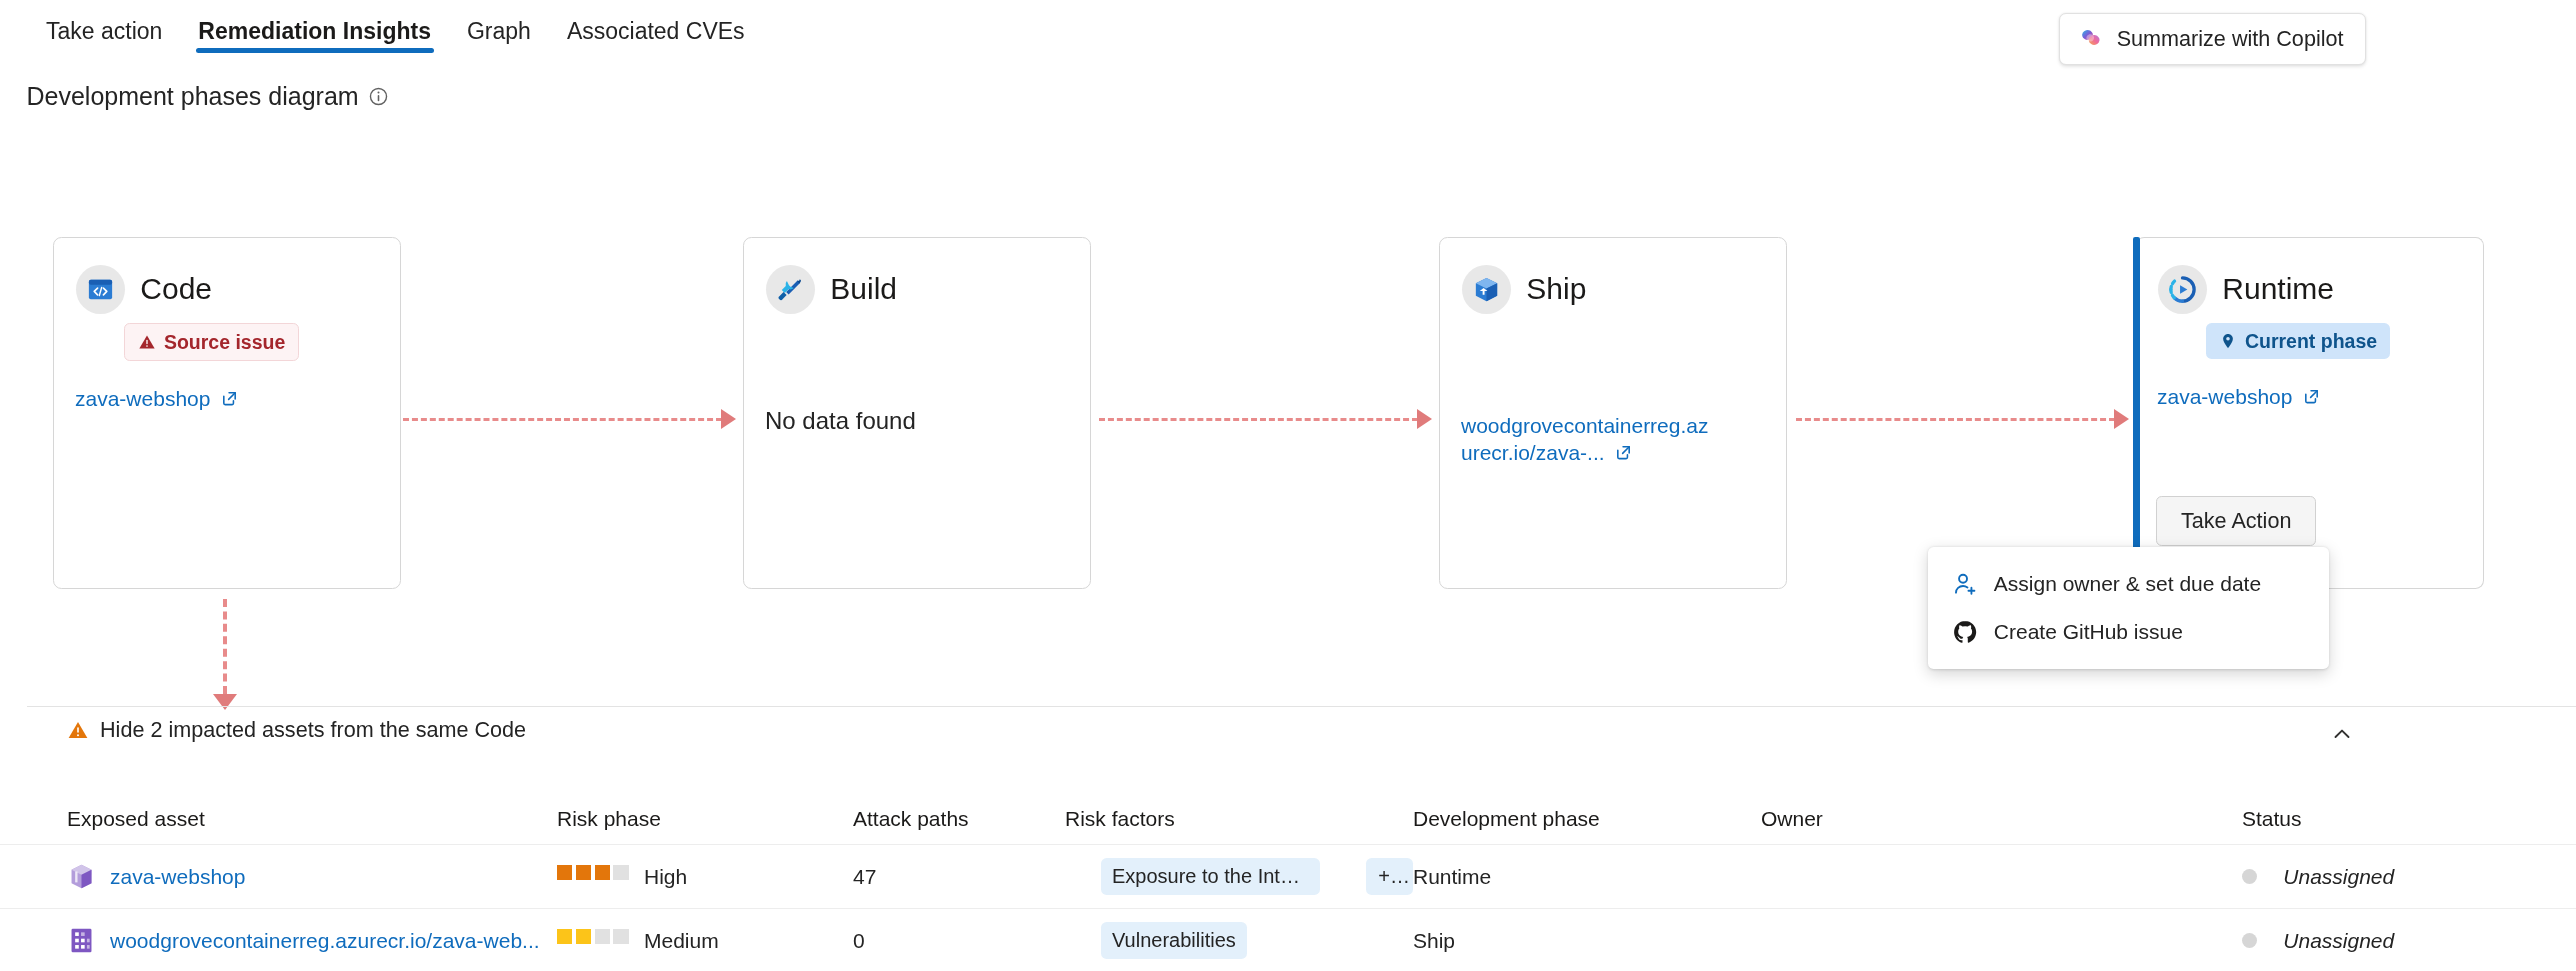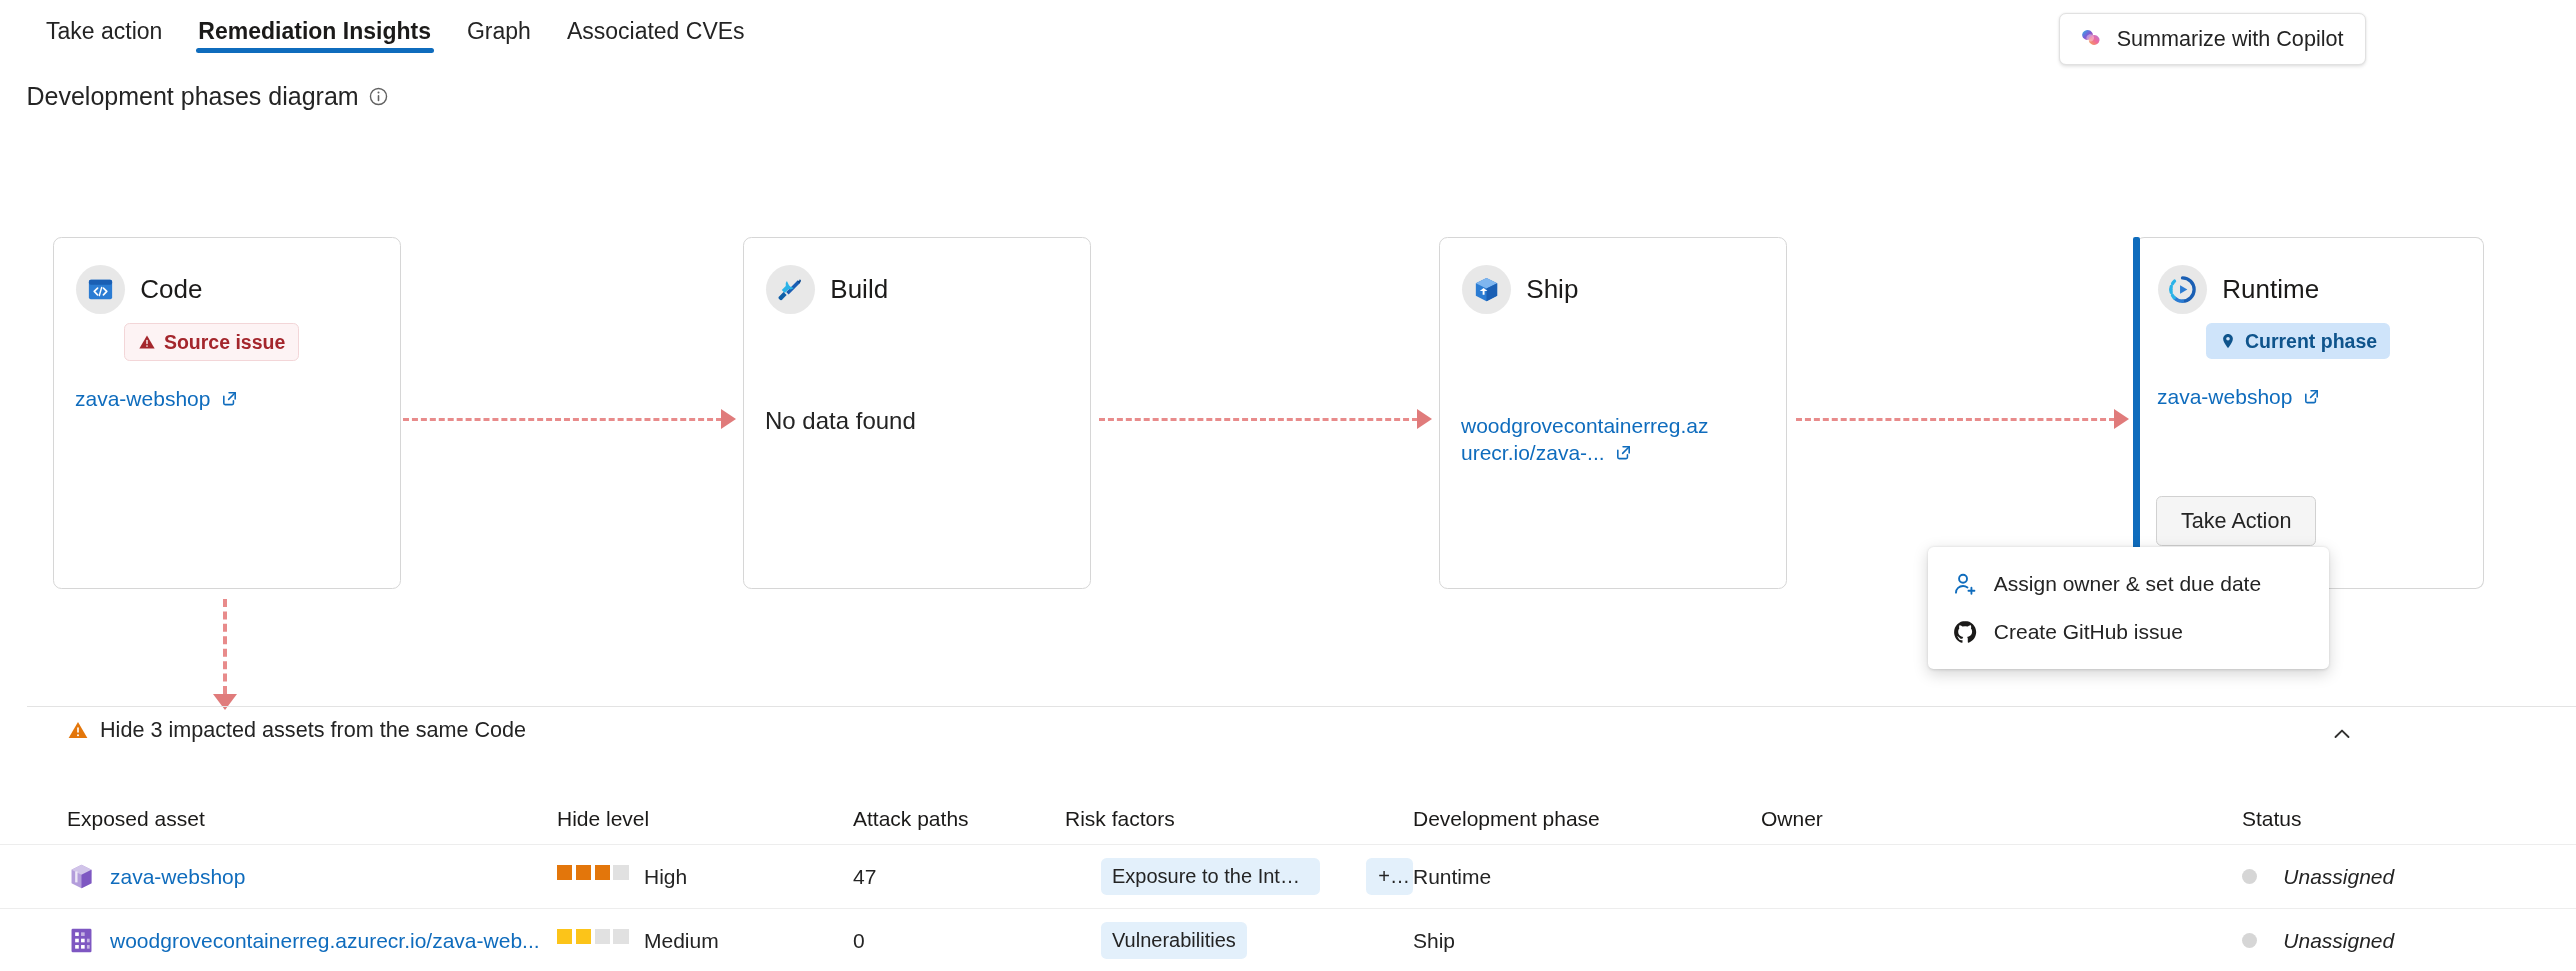--- a/index.html
+++ b/index.html
@@ -57,21 +57,21 @@
   .card.current::before {
     content: ""; position: absolute; left: -3.5px; top: -0.7px;
     width: 7px; height: 353px; background: #0f6cbd; border-radius: 2.1px;
   }
   .card-head { display: flex; align-items: center; gap: 15.3px; padding: 26.5px 0 0 22px; }
   .phase-ico-wrap {
     width: 49px; height: 49px; border-radius: 50%; background: #e8e8e8;
     display: flex; align-items: center; justify-content: center; flex: 0 0 49px;
   }
   .phase-ico { width: 31px; height: 31px; }
-  .phase-name { font-size: 26px; color: #1b1a19; }
+  .phase-name { font-size: 30px; color: #1b1a19; }
   .badge-row { padding: 9.8px 0 0 70px; }
   .badge {
     display: inline-flex; align-items: center; gap: 8.4px;
     font-size: 19.5px; border-radius: 5.6px; padding: 6.3px 12.5px; white-space: nowrap;
   }
   .badge.issue { background: #fdf3f4; border: 0.7px solid #f3d6d8; color: #a4262c; font-weight: bold; }
   .badge.current-phase { background: #cfe4fa; color: #0f548c; font-weight: bold; }
   .badge svg { width: 18px; height: 18px; flex: 0 0 18px; }
   .card-body { padding: 24px 21px 0 21px; }
   .asset-link {
@@ -351,32 +351,32 @@
     </div>
   </div>
 
   <div class="divider"></div>
   <div class="hide-row">
     <svg class="warn-ico" viewBox="0 0 24 24">
       <path d="M12 3.2 22.2 20.6H1.8z" fill="#e3760b"></path>
       <rect x="11.1" y="9" width="1.8" height="6" rx="0.9" fill="#ffffff"></rect>
       <circle cx="12" cy="17.6" r="1.1" fill="#ffffff"></circle>
     </svg>
-    <span>Hide 3 impacted assets from the same Code</span>
+    <span>Hide 2 impacted assets from the same Code</span>
   </div>
   <div class="collapse-btn">
     <svg viewBox="0 0 24 24">
       <path d="M5.5 15 12 8.6 18.5 15" fill="none" stroke="#323130" stroke-width="1.9" stroke-linecap="round" stroke-linejoin="round"></path>
     </svg>
   </div>
 
   <div class="tbl">
     <div class="trow head">
       <div class="c-asset th">Exposed asset</div>
-      <div class="c-risk th">Hide level</div>
+      <div class="c-risk th">Risk phase</div>
       <div class="c-paths th">Attack paths</div>
       <div class="c-factors th">Risk factors</div>
       <div class="c-phase th">Development phase</div>
       <div class="c-owner th">Owner</div>
       <div class="c-status th">Status</div>
     </div>
 
     <div class="trow body">
       <div class="c-asset">
         <div class="asset-cell">

